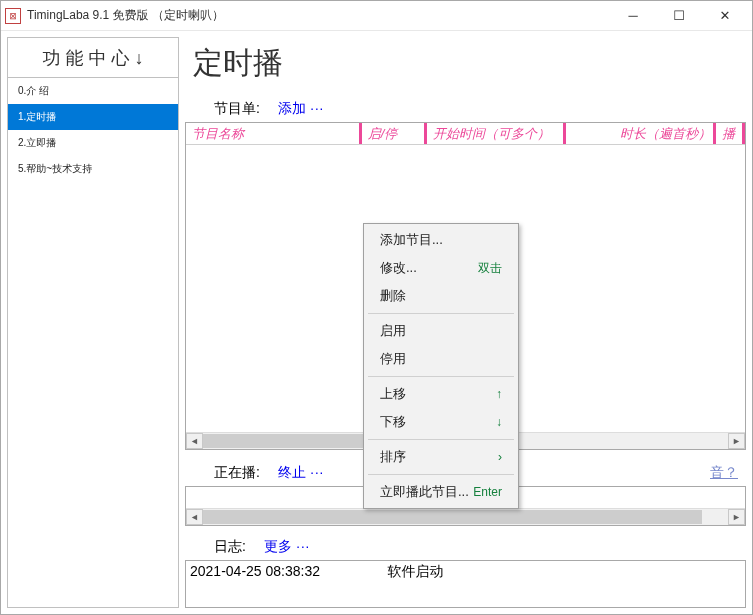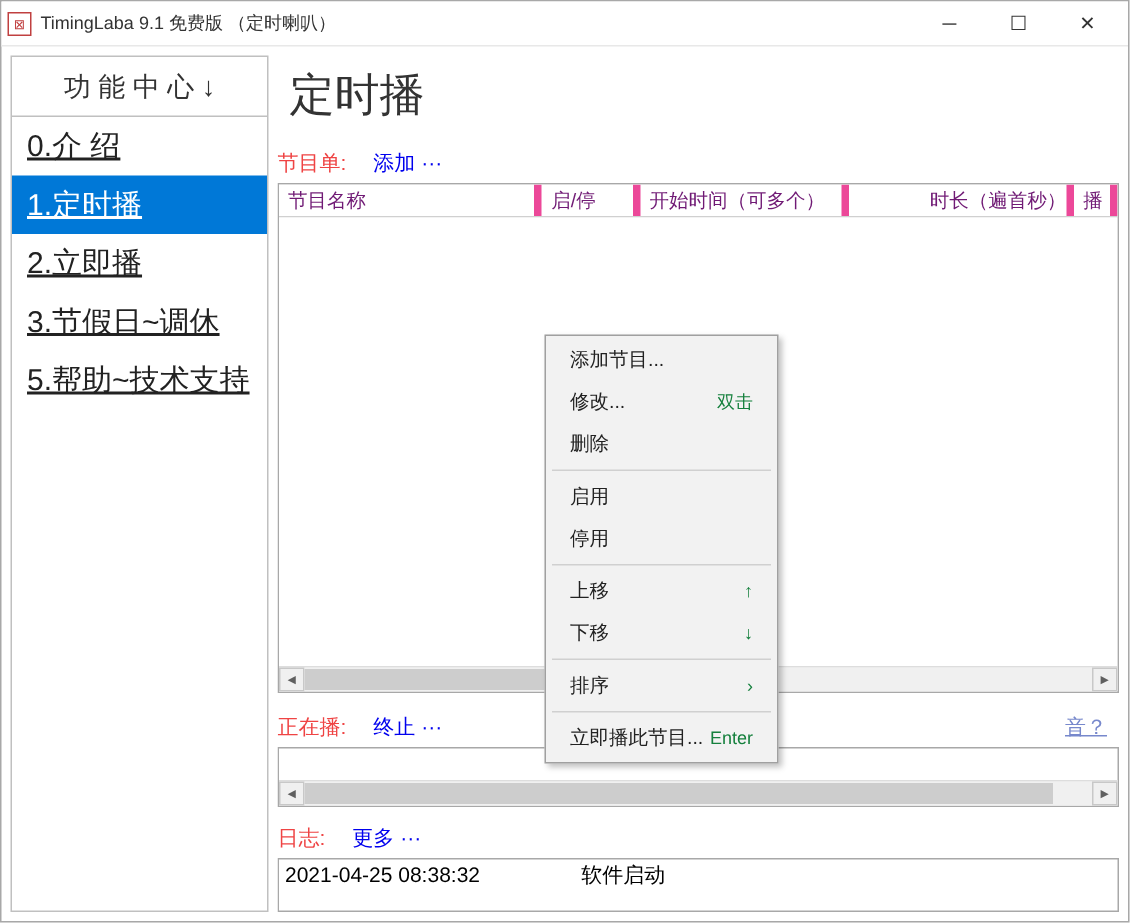--- a/index.html
+++ b/index.html
@@ -6,40 +6,40 @@
 body { background: #f0f0f0; overflow: hidden; }
 .window { width: 753px; height: 615px; background: #fff; border: 1px solid #a8a8a8; position: relative; }
 .titlebar { height: 30px; background: #fff; display: flex; align-items: center; padding: 0 4px; border-bottom: 1px solid #e8e8e8; }
 .titlebar-icon { width: 16px; height: 16px; border: 1px solid #c04040; margin-right: 6px; display: inline-flex; align-items: center; justify-content: center; font-size: 9px; color: #c04040; }
 .titlebar-text { font-size: 12px; color: #333; flex: 1; }
 .titlebar-buttons { display: flex; gap: 0; }
 .tb-btn { width: 46px; height: 28px; display: flex; align-items: center; justify-content: center; font-size: 13px; color: #333; cursor: pointer; }
 .content { display: flex; height: calc(100% - 30px); padding: 6px; gap: 6px; }
 .sidebar { width: 172px; border: 1px solid #c0c0c0; background: #fff; display: flex; flex-direction: column; }
 .sidebar-header { height: 40px; border-bottom: 1px solid #c0c0c0; display: flex; align-items: center; justify-content: center; font-size: 18px; color: #333; }
-.sidebar-item { padding: 6px 10px; font-size: 20px; color: #222; cursor: pointer; text-decoration: underline; }
+.sidebar-item { padding: 6px 10px; font-size: 10px; color: #222; cursor: pointer; }
 .sidebar-item.selected { background: #0078d7; color: #fff; }
 .main { flex: 1; display: flex; flex-direction: column; overflow: hidden; }
 .page-title { font-size: 30px; color: #333; padding: 6px 8px 14px 8px; }
 .section-row { display: flex; align-items: center; gap: 18px; font-size: 14px; padding: 2px 8px 4px 0; }
-.section-label { color: #ef4444; }
+.section-label { color: #000000; margin-left: 29px; }
 .link { color: #0000ee; cursor: pointer; }
 .table-wrap { flex: 1; border: 1px solid #a8a8a8; display: flex; flex-direction: column; overflow: hidden; min-height: 200px; }
 .table-header { display: flex; background: #fff; border-bottom: 1px solid #d0d0d0; height: 22px; font-size: 13px; }
-.th { border-right: 5px solid #ec4899; padding: 2px 6px; color: #701a75; white-space: nowrap; overflow: hidden; }
+.th { border-right: 3px solid #ec4899; padding: 2px 6px; color: #ec4899; white-space: nowrap; overflow: hidden; font-style: italic; }
 .table-body { flex: 1; background: #fff; }
 .hscroll { height: 17px; background: #f0f0f0; border-top: 1px solid #ddd; display: flex; align-items: stretch; }
 .hscroll-btn { width: 17px; background: #f0f0f0; border: 1px solid #c8c8c8; display: flex; align-items: center; justify-content: center; font-size: 9px; color: #606060; cursor: pointer; }
 .hscroll-track { flex: 1; background: #f0f0f0; position: relative; }
 .hscroll-thumb { position: absolute; left: 0; top: 1px; bottom: 1px; width: 60%; background: #cdcdcd; border-radius: 0; }
 .gap { height: 10px; }
 .playing-row { display: flex; align-items: center; gap: 18px; font-size: 14px; padding: 4px 8px 4px 0; }
 .playing-box { height: 40px; border: 1px solid #a8a8a8; background: #fff; display: flex; flex-direction: column; }
 .playing-body { flex: 1; }
-.log-box { height: 36px; border: 1px solid #a8a8a8; background: #fff; font-size: 14px; padding: 2px 4px; font-family: "SimSun", monospace; }
+.log-box { height: 48px; border: 1px solid #a8a8a8; background: #fff; font-size: 14px; padding: 2px 4px; font-family: "SimSun", monospace; }
 .context-menu { position: absolute; left: 362px; top: 222px; width: 156px; background: #f2f2f2; border: 1px solid #a0a0a0; box-shadow: 2px 2px 4px rgba(0,0,0,0.25); padding: 2px; font-size: 13px; z-index: 10; }
 .cm-item { padding: 5px 14px 5px 14px; color: #222; cursor: pointer; display: flex; justify-content: space-between; align-items: center; }
 .cm-sep { height: 1px; background: #d0d0d0; margin: 3px 2px; }
 .cm-shortcut { color: #15803d; font-size: 12px; }
 .dimmed-link { color: #7788cc; text-decoration: underline; }
 </style>
 </head>
 <body>
 
 <div class="window">
@@ -53,21 +53,20 @@
     </div>
   </div>
 
   <div class="content">
     <div class="sidebar">
       <div class="sidebar-header">功 能 中 心 ↓</div>
       <div id="sidebar-items">
           <div class="sidebar-item">0.介 绍</div>
           <div class="sidebar-item selected">1.定时播</div>
           <div class="sidebar-item">2.立即播</div>
-          <div class="sidebar-item">3.节假日~调休</div>
           <div class="sidebar-item">5.帮助~技术支持</div>
         </div>
     </div>
 
     <div class="main">
       <div class="page-title">定时播</div>
 
       <div class="section-row">
         <span class="section-label">节目单:</span>
         <span class="link">添加 ···</span>

